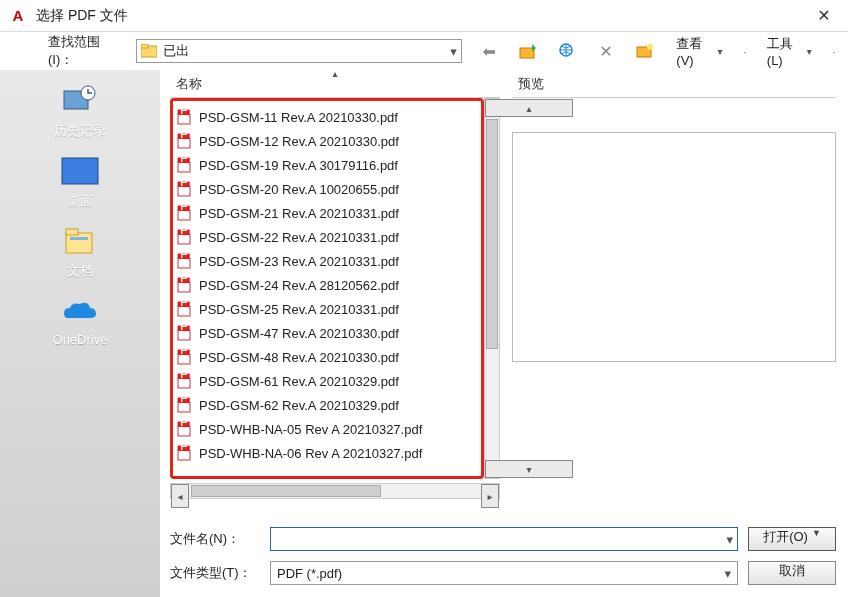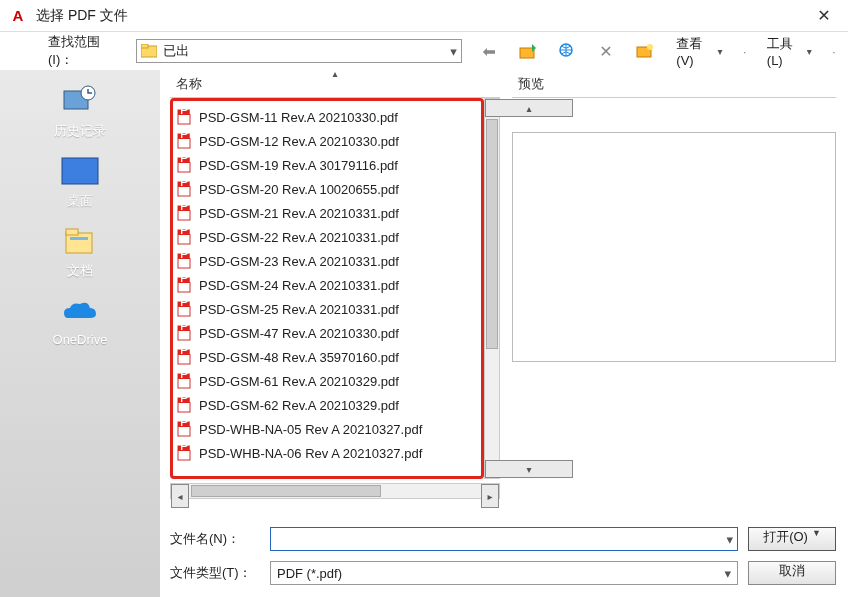--- a/index.html
+++ b/index.html
@@ -232,21 +232,21 @@
                   <span>PSD-GSM-23 Rev.A 20210331.pdf</span>
                 </div>
                 <div class="row">
                   <span>
                     <svg class="pdf-icon" width="16" height="16">
                       <rect x="1" y="1" width="12" height="14" fill="#fff" stroke="#c33"></rect>
                       <rect x="1" y="1" width="12" height="5" fill="#e2231a"></rect>
                       <text x="3" y="5" font-size="4" fill="#fff">PDF</text>
                     </svg>
                   </span>
-                  <span>PSD-GSM-24 Rev.A 20210331.pdf</span>
+                  <span>PSD-GSM-24 Rev.A 28120562.pdf</span>
                 </div>
                 <div class="row">
                   <span>
                     <svg class="pdf-icon" width="16" height="16">
                       <rect x="1" y="1" width="12" height="14" fill="#fff" stroke="#c33"></rect>
                       <rect x="1" y="1" width="12" height="5" fill="#e2231a"></rect>
                       <text x="3" y="5" font-size="4" fill="#fff">PDF</text>
                     </svg>
                   </span>
                   <span>PSD-GSM-25 Rev.A 20210331.pdf</span>
@@ -262,21 +262,21 @@
                   <span>PSD-GSM-47 Rev.A 20210330.pdf</span>
                 </div>
                 <div class="row">
                   <span>
                     <svg class="pdf-icon" width="16" height="16">
                       <rect x="1" y="1" width="12" height="14" fill="#fff" stroke="#c33"></rect>
                       <rect x="1" y="1" width="12" height="5" fill="#e2231a"></rect>
                       <text x="3" y="5" font-size="4" fill="#fff">PDF</text>
                     </svg>
                   </span>
-                  <span>PSD-GSM-48 Rev.A 35970160.pdf</span>
+                  <span>PSD-GSM-48 Rev.A 20210330.pdf</span>
                 </div>
                 <div class="row">
                   <span>
                     <svg class="pdf-icon" width="16" height="16">
                       <rect x="1" y="1" width="12" height="14" fill="#fff" stroke="#c33"></rect>
                       <rect x="1" y="1" width="12" height="5" fill="#e2231a"></rect>
                       <text x="3" y="5" font-size="4" fill="#fff">PDF</text>
                     </svg>
                   </span>
                   <span>PSD-GSM-61 Rev.A 20210329.pdf</span>

